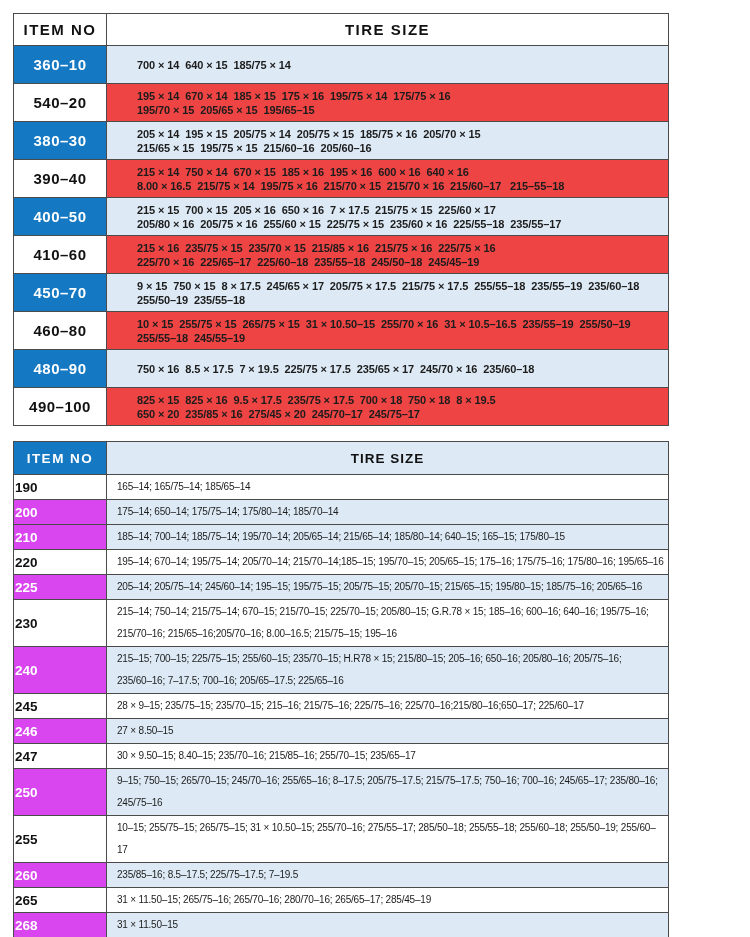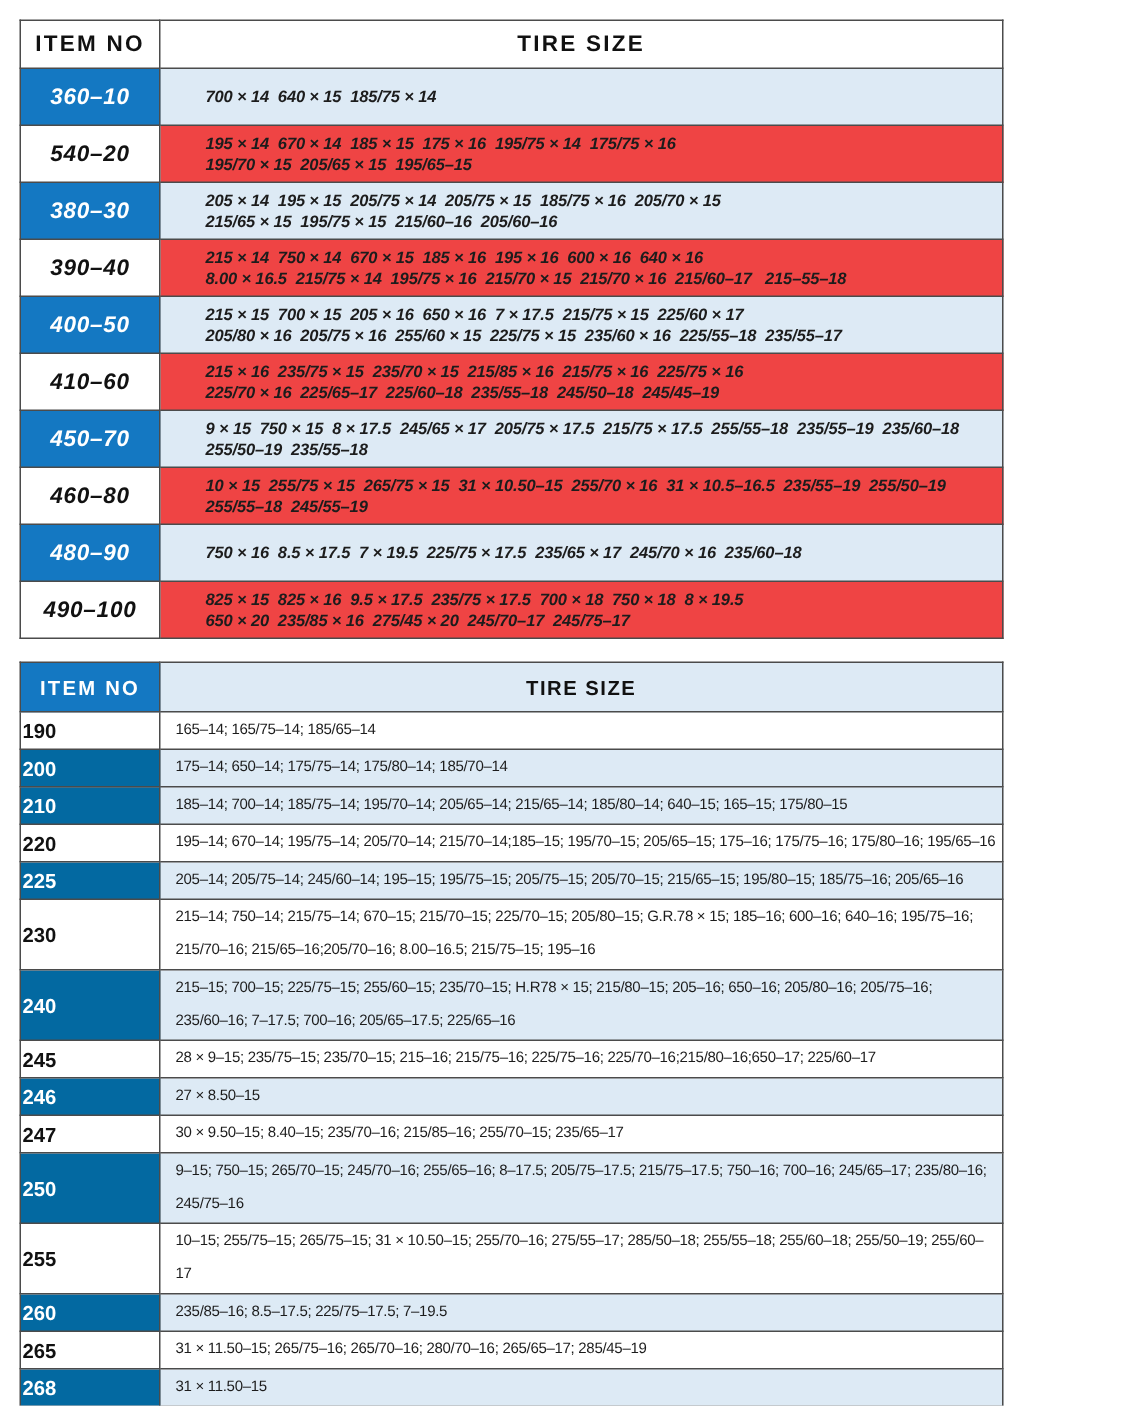--- a/index.html
+++ b/index.html
@@ -17,21 +17,21 @@
   }
   col.c-item{width:93px;}
   th,td{border:1px solid #4b4b4b;}
   
   .t1{margin-bottom:15px;}
   .t1 th{
     height:29px;background:#ffffff;color:#111;
     font-size:15px;font-weight:bold;letter-spacing:1.5px;
     text-align:center;vertical-align:middle;
   }
-  .t1 td{height:31px;vertical-align:middle;font-style:italic;}
+  .t1 td{height:31px;vertical-align:middle;}
   .t1 td.item{
     text-align:center;font-size:15px;font-weight:bold;
     letter-spacing:0.5px;background:#ffffff;color:#111;
   }
   .t1 td.size{
     background:#ef4444;color:#1c1c1c;
     font-size:11px;font-weight:bold;line-height:14px;
     letter-spacing:-0.1px;
     padding:3px 6px 3px 30px;
     white-space:pre-wrap;
@@ -53,21 +53,21 @@
     text-align:left;font-size:13.5px;font-weight:bold;
     background:#ffffff;color:#111;
   }
   .t2 td.size{
     background:#ffffff;color:#1c1c1c;
     font-size:10px;font-weight:normal;line-height:22px;
     letter-spacing:-0.2px;
     padding:1px 4px 1px 10px;
     white-space:pre-wrap;
   }
-  .t2 tr.hl td.item{background:#0369a1;color:#ffffff;}
+  .t2 tr.hl td.item{background:#d946ef;color:#ffffff;}
   .t2 tr.hl td.size{background:#ddeaf5;}
 </style>
 </head>
 <body>
 
 <div class="page">
 
   <table class="t1">
     <colgroup>
         <col class="c-item">

